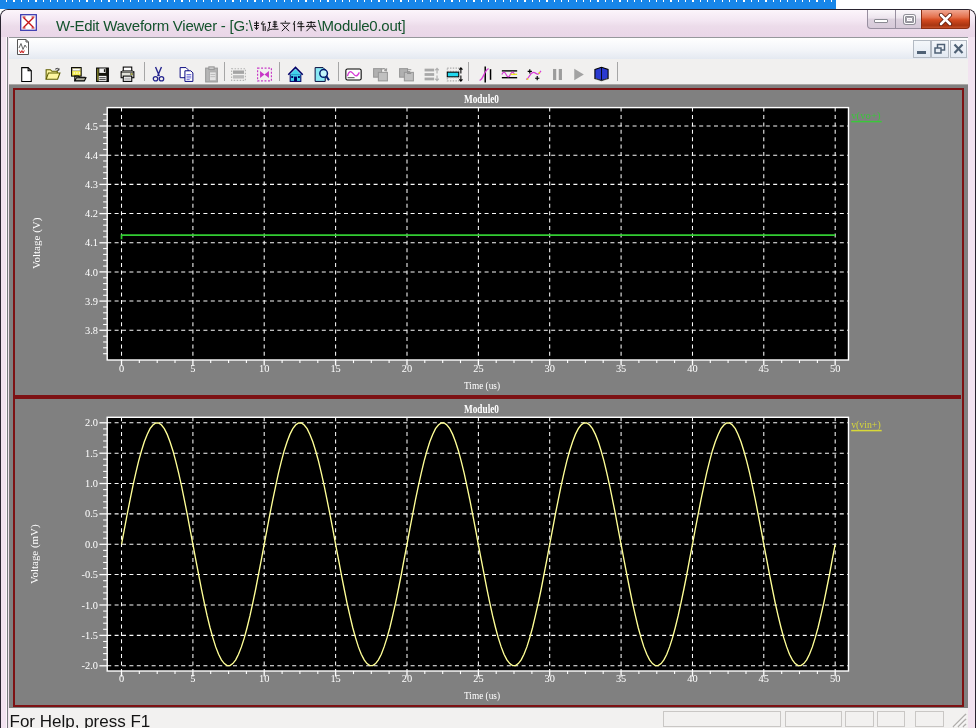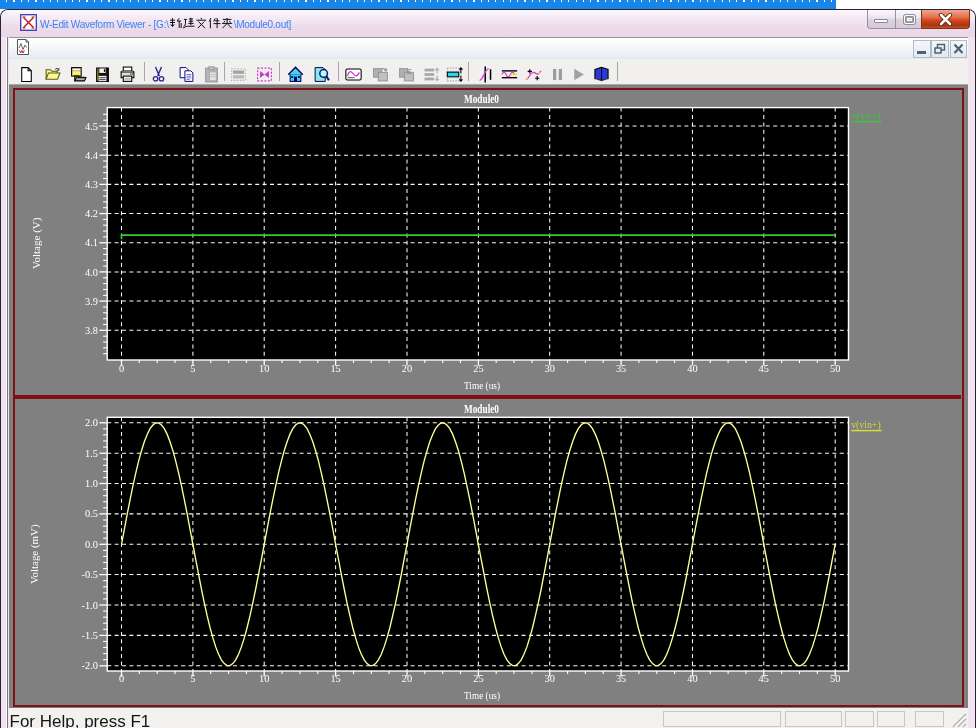--- a/index.html
+++ b/index.html
@@ -16,21 +16,21 @@
 <div class="abs" style="left:1px;top:10px;width:974px;height:27px;border-radius:7px 7px 0 0;background:linear-gradient(#fcf5fb 0%,#f3e6f2 40%,#ecdcea 60%,#eaD6e8 100%)"></div>
 
 <svg class="abs" style="left:20px;top:14px" width="17" height="17" viewBox="0 0 17 17">
  <rect x="0.7" y="0.7" width="15.6" height="15.6" fill="#ffffff" stroke="#3a3ab0" stroke-width="1.3"></rect>
  <g stroke="#c41418" stroke-width="1.4" fill="none">
   <path d="M3.5 3.5 L13.5 13.5 M13.5 3.5 L3.5 13.5"></path>
   <path d="M2.5 3 h3 M11.5 3 h3 M2.5 14 h3 M11.5 14 h3" stroke-width="1.1"></path>
  </g>
 </svg>
 
-<div class="abs" style="left:40px;top:17px;height:17px;font-size:10px;letter-spacing:-0.25px;color:#3b82f6;white-space:nowrap">W-Edit Waveform Viewer - [G:\<svg style="display:inline-block;vertical-align:-2px" width="65" height="13" viewBox="0 0 65 13">
+<div class="abs" style="left:56px;top:17px;height:17px;font-size:15px;letter-spacing:-0.25px;color:#14532d;white-space:nowrap">W-Edit Waveform Viewer - [G:\<svg style="display:inline-block;vertical-align:-2px" width="65" height="13" viewBox="0 0 65 13">
         <g transform="translate(0.0,0)">
           <path d="M1 3.2 h5 M1 5.5 h5 M3.5 1.2 v8.6 M1.8 7.3 l1.4 1.8 M5.3 7.3 l-1.4 1.8 M8 4 h4.2 M10.2 1.2 l-2 2.6 M10.2 4 v7 M12.2 6 v5" fill="none" stroke="#101010" stroke-width="1"></path>
         </g>
         <g transform="translate(12.9,0)">
           <path d="M7 2 h4.2 M7 4.2 h4.2 M6.5 6.4 h5.2 M9 0.8 v7.4 M2 2.4 h3 M3.6 2.4 v3.8 q0 2.2 -1.8 3.4 M1.2 11 q3.4 -2.2 5.4 -1.8 h6" fill="none" stroke="#101010" stroke-width="1"></path>
         </g>
         <g transform="translate(25.8,0)">
           <path d="M6.5 0.8 v1.6 M1.6 3.2 h9.8 M9.6 4.4 L3 11.2 M3.6 4.4 L10.2 11.2" fill="none" stroke="#101010" stroke-width="1"></path>
         </g>
         <g transform="translate(38.7,0)">

